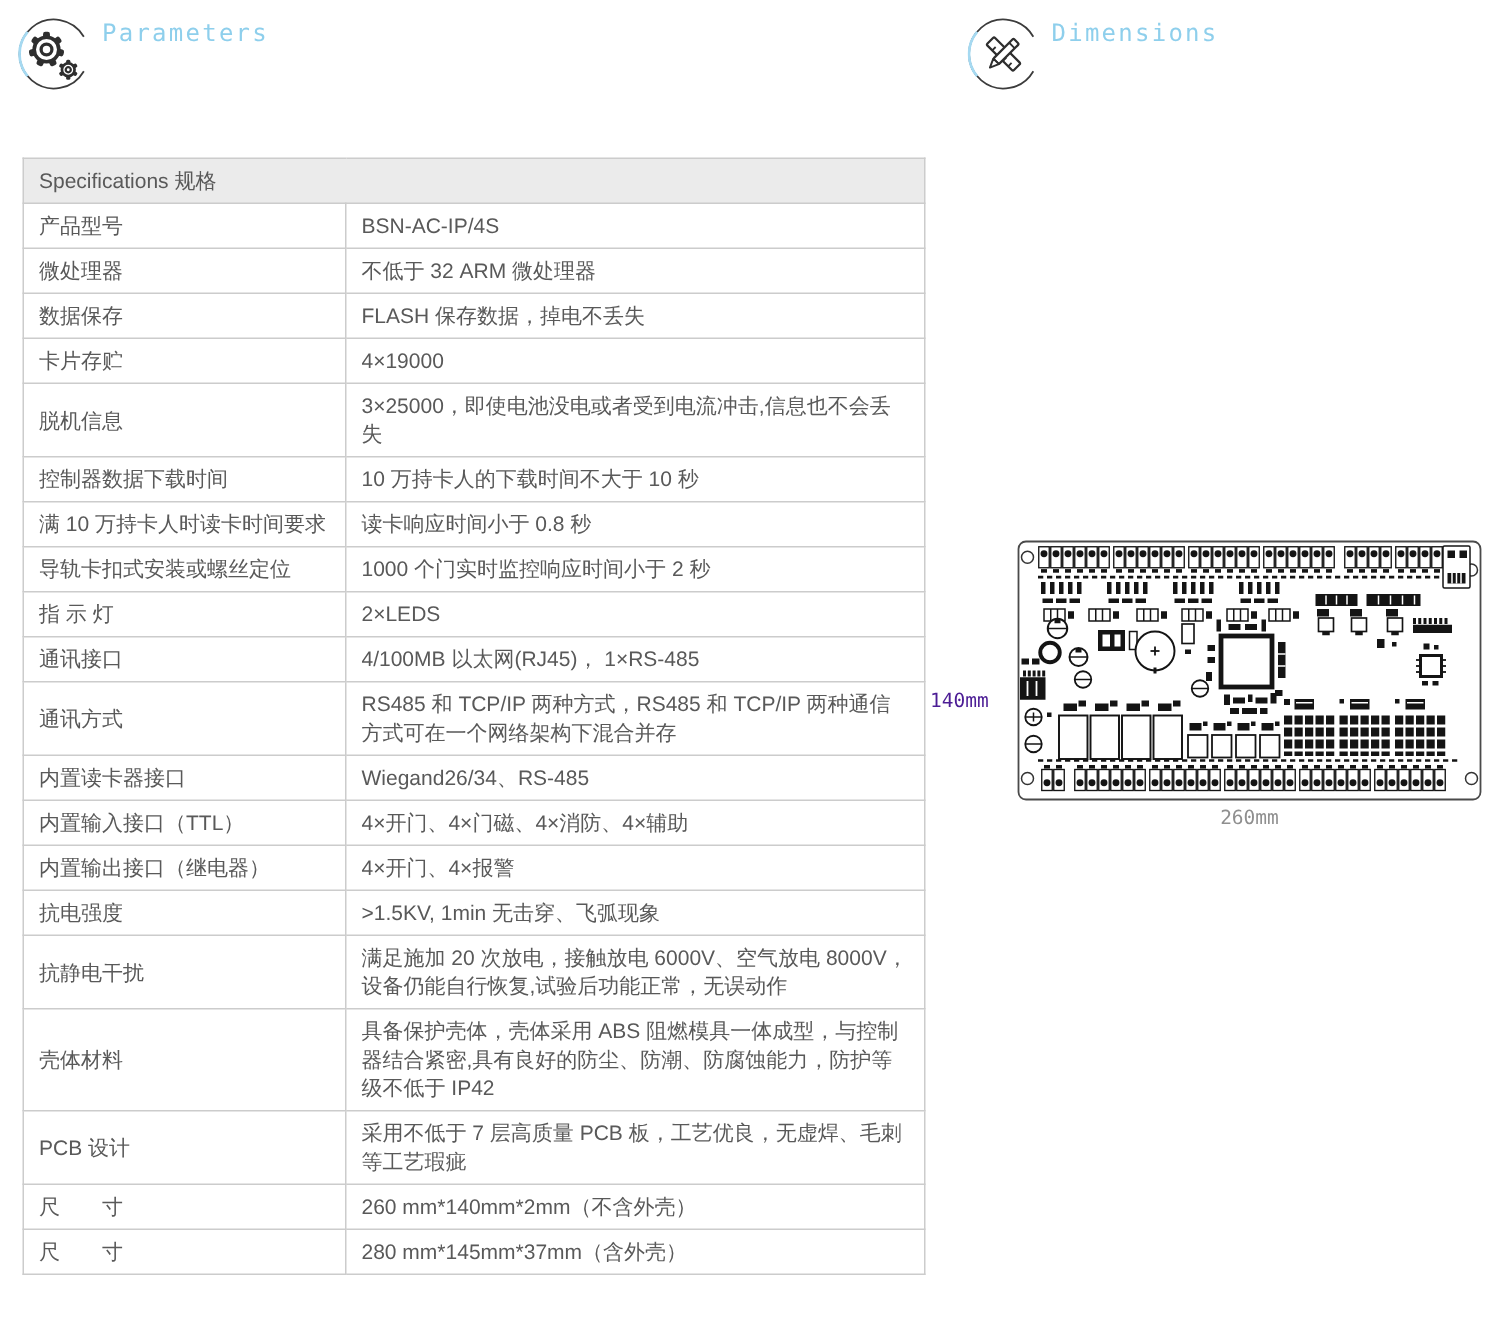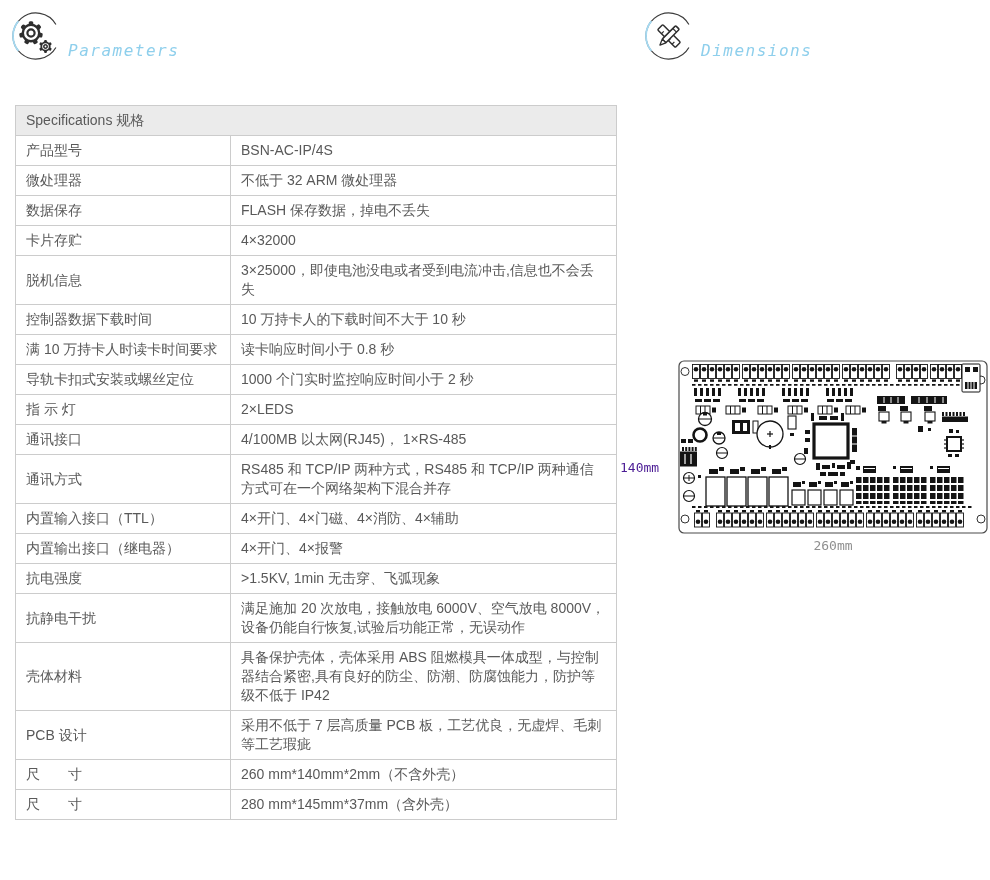--- a/index.html
+++ b/index.html
@@ -1,19 +1,19 @@
 <!DOCTYPE html>
 <html><head>
 <meta charset="utf-8">
 <style>
   html,body{margin:0;padding:0;background:#ffffff;}
   body{width:990px;height:880px;position:relative;font-family:"Liberation Sans",sans-serif;overflow:hidden;}
 
   
-  .section-header{position:absolute;display:flex;align-items:flex-end;gap:8px;font-style:italic;}
+  .section-header{position:absolute;display:flex;align-items:flex-start;gap:8px;}
   #hdr-params{left:12px;top:12px;}
   #hdr-dims{left:645px;top:12px;}
   .section-title{color:#8ecfec;font-size:16px;letter-spacing:1.5px;
     font-family:"DejaVu Sans Mono",monospace;}
 
   
   table.spec{position:absolute;left:15px;top:105px;width:602px;
     border-collapse:collapse;table-layout:fixed;}
   table.spec td,table.spec th{border:1px solid #cccccc;font-size:14px;color:#595959;
     padding:5px 10px;line-height:19px;font-weight:normal;text-align:left;
@@ -102,21 +102,21 @@
     <tr>
         <td>微处理器</td>
         <td>不低于 32 ARM 微处理器</td>
       </tr>
     <tr>
         <td>数据保存</td>
         <td>FLASH 保存数据，掉电不丢失</td>
       </tr>
     <tr>
         <td>卡片存贮</td>
-        <td>4×32000</td>
+        <td>4×19000</td>
       </tr>
     <tr>
         <td>脱机信息</td>
         <td>3×25000，即使电池没电或者受到电流冲击,信息也不会丢失</td>
       </tr>
     <tr>
         <td>控制器数据下载时间</td>
         <td>10 万持卡人的下载时间不大于 10 秒</td>
       </tr>
     <tr>
@@ -131,20 +131,24 @@
         <td>指 示 灯</td>
         <td>2×LEDS</td>
       </tr>
     <tr>
         <td>通讯接口</td>
         <td>4/100MB 以太网(RJ45)， 1×RS-485</td>
       </tr>
     <tr>
         <td>通讯方式</td>
         <td class="ml">RS485 和 TCP/IP 两种方式，RS485 和 TCP/IP 两种通信方式可在一个网络架构下混合并存</td>
+      </tr>
+    <tr>
+        <td>内置读卡器接口</td>
+        <td>Wiegand26/34、RS-485</td>
       </tr>
     <tr>
         <td>内置输入接口（TTL）</td>
         <td>4×开门、4×门磁、4×消防、4×辅助</td>
       </tr>
     <tr>
         <td>内置输出接口（继电器）</td>
         <td>4×开门、4×报警</td>
       </tr>
     <tr>

